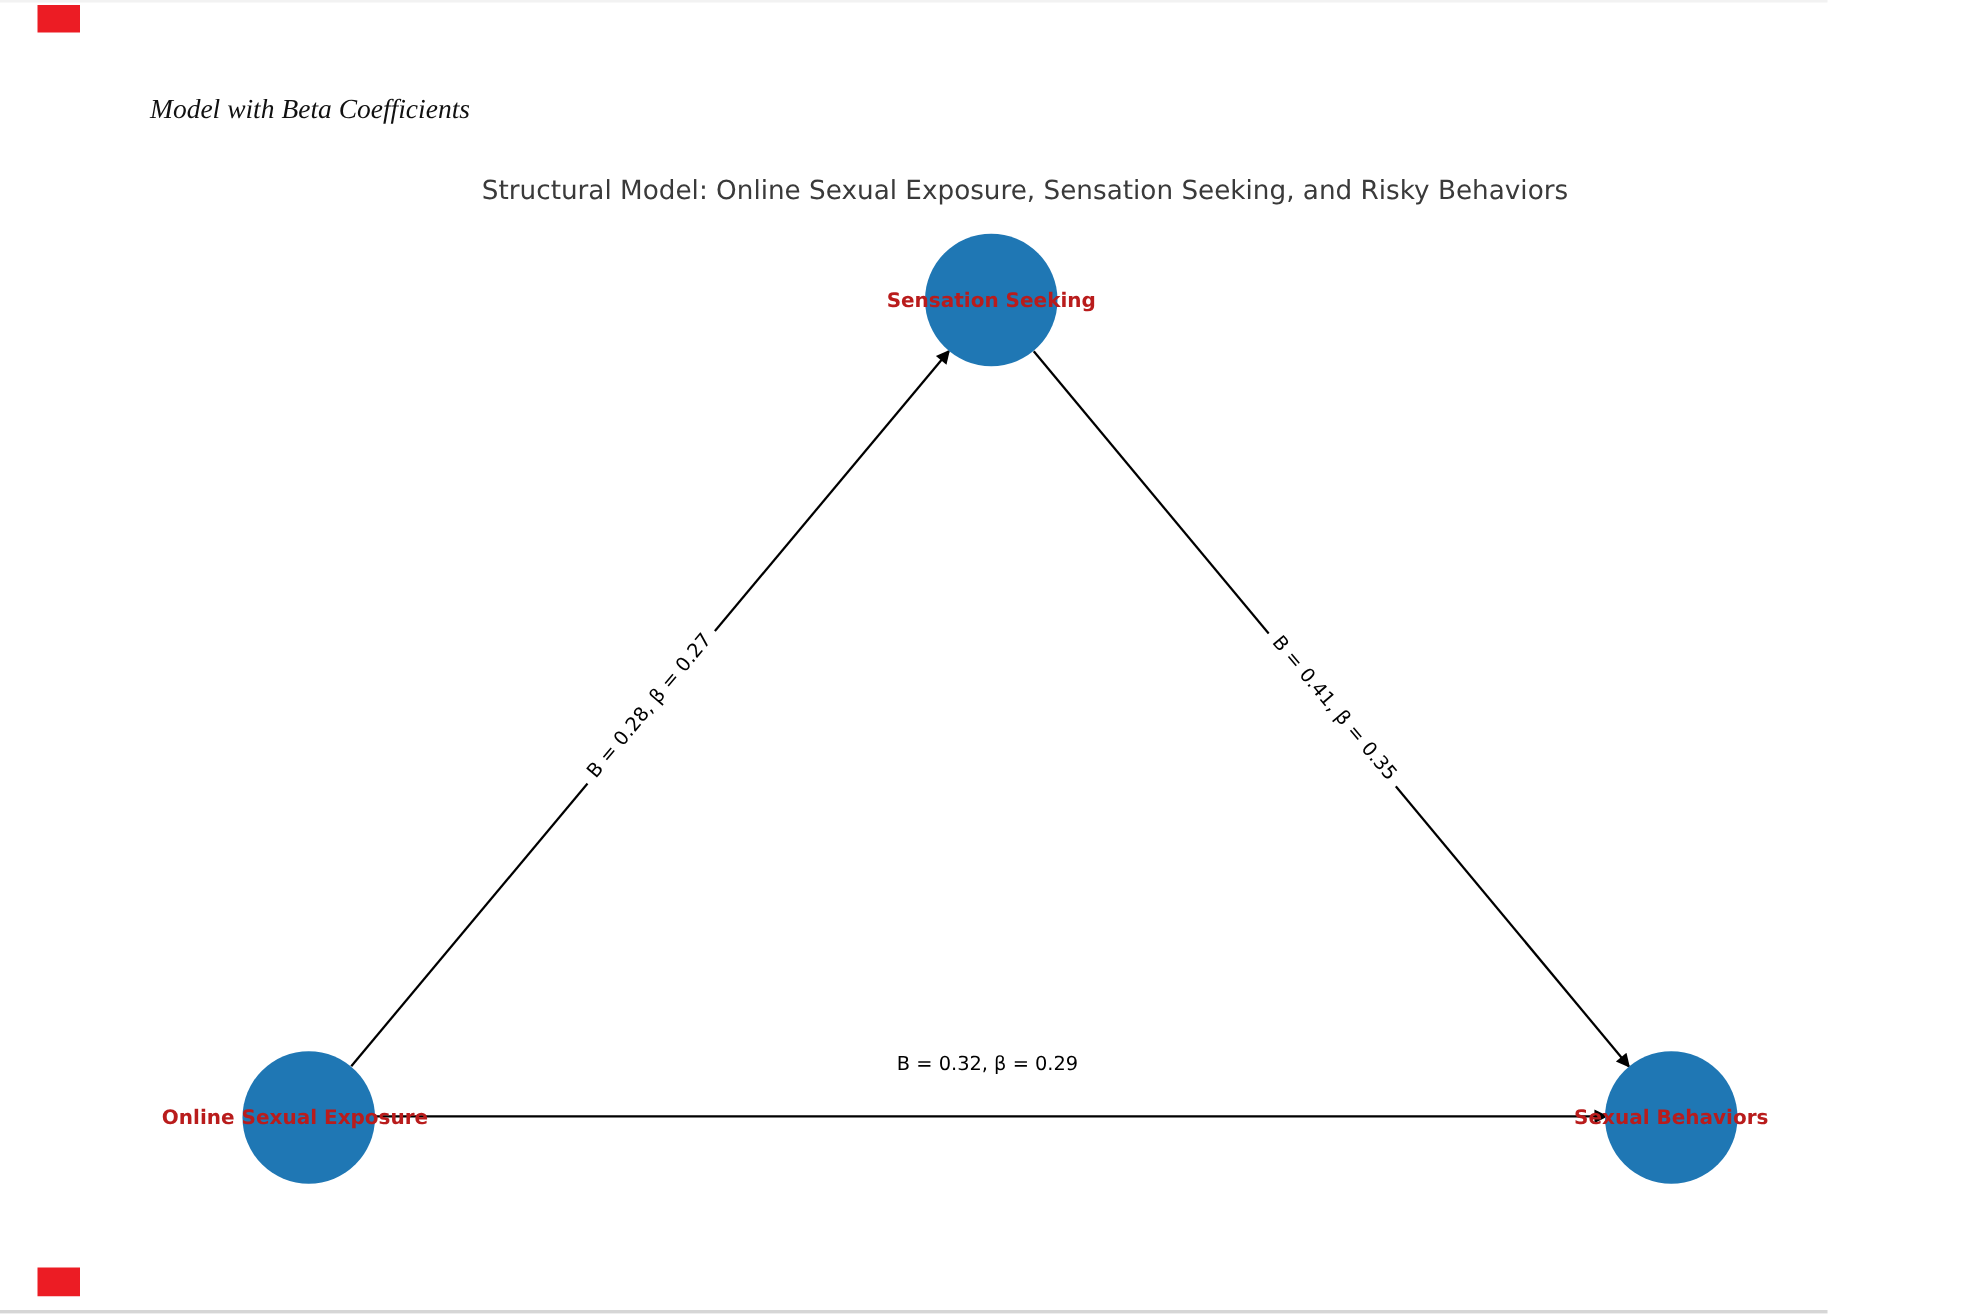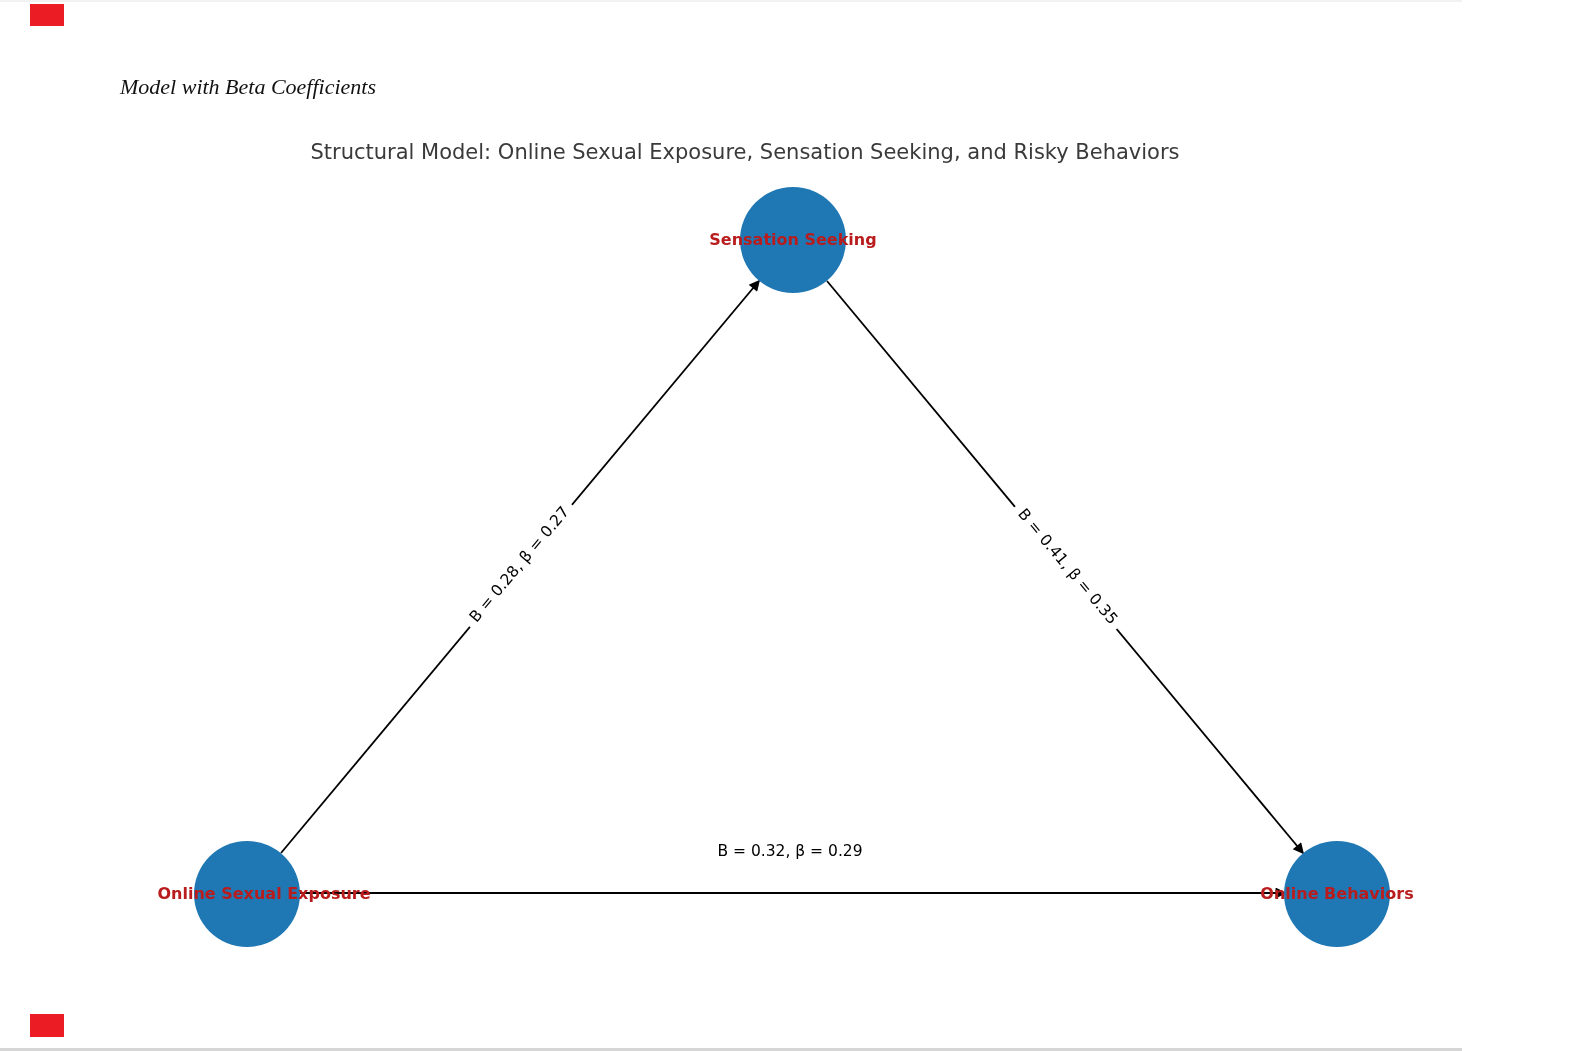--- a/index.html
+++ b/index.html
@@ -22,21 +22,21 @@
   .corner-marker.top{left:30px;top:4px;}
   .corner-marker.bottom{left:30px;top:1014px;height:23px;}
   .heading{
     position:absolute;left:120px;top:74px;
     font-family:"Liberation Serif","DejaVu Serif",serif;
     font-style:italic;
     font-size:22px;line-height:1.2;color:#111111;
     white-space:nowrap;
   }
   .diagram-title{
-    position:absolute;left:745px;top:139px;
+    position:absolute;left:820px;top:139px;
     transform:translateX(-50%);
     font-size:21px;line-height:1.25;color:#3a3a3a;
     white-space:nowrap;
   }
   svg.edge-layer{position:absolute;left:0;top:0;}
   .node-circle{
     position:absolute;width:106px;height:106px;border-radius:50%;
     transform:translate(-50%,-50%);
   }
   .node-label{
@@ -82,17 +82,17 @@
 
   <div class="node-circle" style="left: 793px; top: 240px; background: rgb(31, 119, 180);"></div>
   <div class="node-circle" style="left: 247px; top: 894px; background: rgb(31, 119, 180);"></div>
   <div class="node-circle" style="left: 1337px; top: 894px; background: rgb(31, 119, 180);"></div>
 
   <div class="edge-label rot-left" style="left:520px;top:565px;">B = 0.28, β = 0.27</div>
   <div class="edge-label rot-right" style="left:1067px;top:567px;">B = 0.41, β = 0.35</div>
   <div class="edge-label flat" style="left:790px;top:852px;">B = 0.32, β = 0.29</div>
 
   <div class="node-label" style="left:793px;top:240px;">Sensation Seeking</div>
-  <div class="node-label" style="left:264px;top:894px;">Online Sexual Exposure</div>
-  <div class="node-label" style="left:1337px;top:894px;">Online Behaviors</div>
+  <div class="node-label" style="left:236px;top:894px;">Online Sexual Exposure</div>
+  <div class="node-label" style="left:1337px;top:894px;">Sexual Behaviors</div>
 
   <div class="edge-strip-bottom"></div>
 </div>
 
 </body></html>

